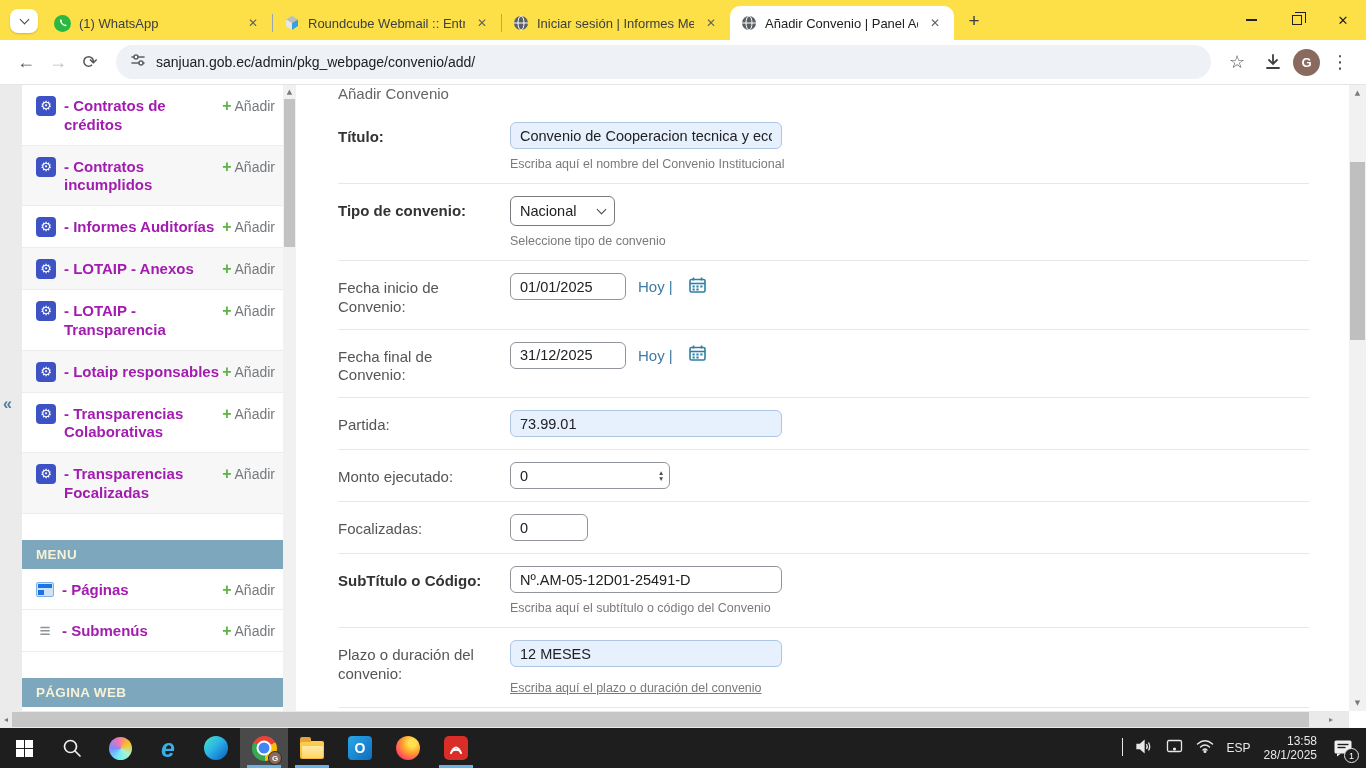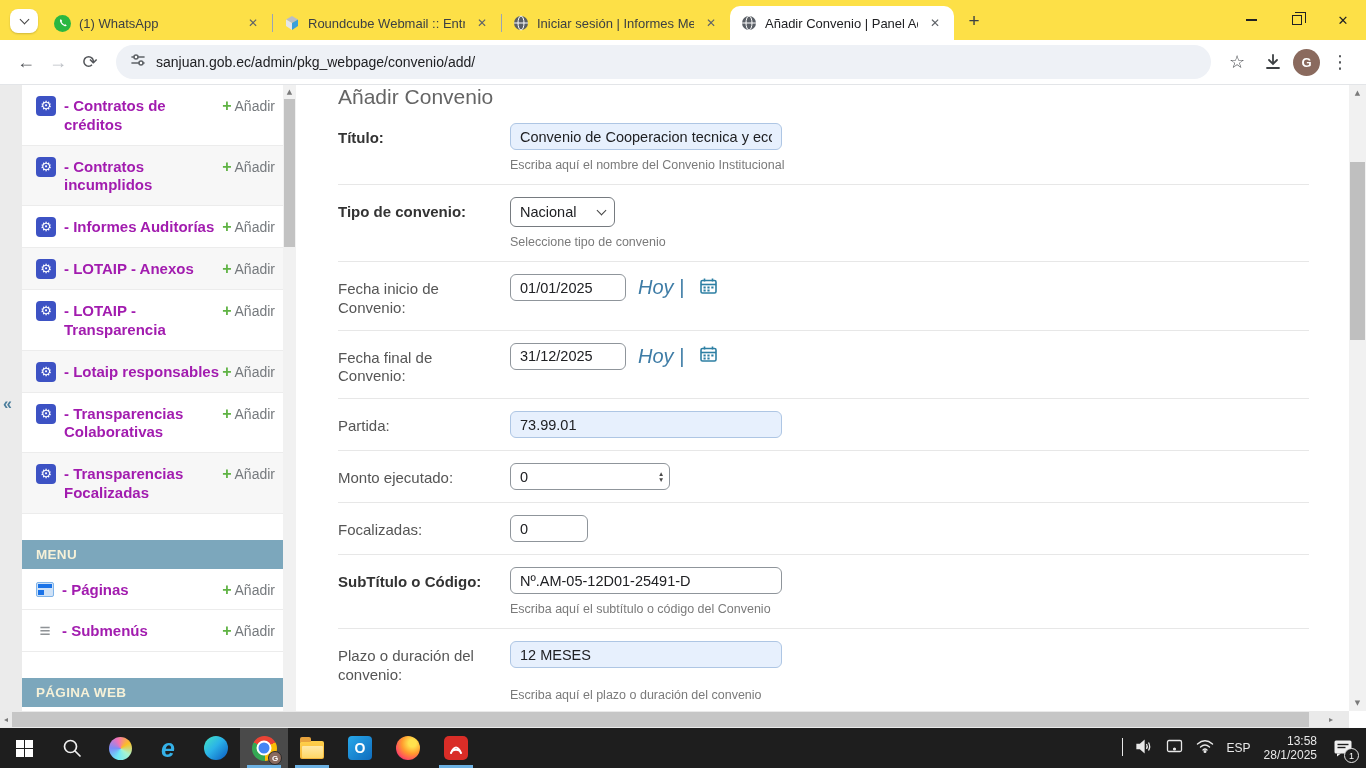--- a/index.html
+++ b/index.html
@@ -53,33 +53,33 @@
   .icon-pages { width:18px; height:15px; flex:0 0 18px; margin-top:3px; border:1px solid #7fb3e8; background:#cfe2f7; position:relative; border-radius:2px; }
   .icon-pages:before { content:""; position:absolute; left:1px; top:1px; right:1px; height:4px; background:#1a73e8; }
   .icon-pages:after { content:""; position:absolute; left:1px; top:7px; width:6px; bottom:1px; background:#1a73e8; }
   .icon-menu { color:#8f9397; font-size:19px; line-height:18px; margin-top:2px; flex:0 0 18px; text-align:center; }
   .s-scroll { position:absolute; left:283px; top:0; width:13px; bottom:17px; background:#f1f1f1; }
   .s-thumb { position:absolute; left:1px; right:1px; top:14px; height:148px; background:#c2c2c2; }
   .scroll-arrow { position:absolute; left:0; right:0; text-align:center; color:#7a7a7a; font-size:7px; font-family:"DejaVu Sans", sans-serif; }
 
   .main { position:absolute; left:296px; top:0; right:17px; bottom:17px; background:#fff; overflow:hidden; }
   .form-area { padding:0 40px 0 42px; }
-  .page-title { font-size:21px; color:#656565; font-weight:400; margin-top:0px; margin-bottom:2px; }
+  .page-title { font-size:15px; color:#656565; font-weight:400; margin-top:0px; margin-bottom:8px; }
   .frow { display:flex; align-items:flex-start; padding:12px 0; border-bottom:1px solid #e7e7e7; }
   .flabel { width:172px; flex:0 0 172px; font-size:15px; color:#555; line-height:1.25; padding-top:6px; padding-right:8px; }
   .flabel.bold { font-weight:bold; color:#333; }
   .fctrl { }
   .tinput { font-family:"Liberation Sans", sans-serif; font-size:14.5px; color:#202124; border:1px solid #8f959b; border-radius:6px; padding:4px 9px; height:27px; background:#fff; outline:none; }
   .autofill { background:#e7f0fd; border-color:#aec6e4; }
   .w272 { width:272px; } .w100 { width:116px; } .w160 { width:160px; } .w78 { width:78px; }
   .help { font-size:12.5px; color:#7a7a7a; margin-top:8px; }
   .selectbox { width:105px; height:30px; border:1px solid #767b80; border-radius:6px; background:#fff; display:flex; align-items:center; padding:0 9px; font-size:14.5px; color:#202124; }
   .sel-arrow { margin-left:auto; width:7px; height:7px; border-right:1.7px solid #444; border-bottom:1.7px solid #444; transform:rotate(45deg); margin-top:-4px; }
   .daterow { display:flex; align-items:center; }
-  .hoy { color:#3e7ca6; font-size:20px; margin-left:12px; margin-right:16px;font-style:italic; }
+  .hoy { color:#3e7ca6; font-size:15px; margin-left:12px; margin-right:16px; }
   .numwrap { position:relative; display:inline-block; }
   .spin { position:absolute; right:7px; top:50%; transform:translateY(-50%); display:flex; flex-direction:column; line-height:6px; color:#4a4a4a; font-size:7.5px; font-family:"DejaVu Sans", sans-serif; }
   .vscroll { position:absolute; right:0; top:0; width:17px; bottom:17px; background:#f1f1f1; }
   .v-thumb { position:absolute; left:1px; right:1px; top:77px; height:178px; background:#bfbfbf; }
   .hscroll { position:absolute; left:0; right:17px; bottom:0; height:17px; background:#eaeaea; }
   .h-thumb { position:absolute; top:1px; bottom:1px; left:12px; right:40px; background:#c6c6c6; }
   .h-arrow { position:absolute; top:0; bottom:0; width:12px; display:flex; align-items:center; justify-content:center; color:#7a7a7a; font-size:8px; font-family:"DejaVu Sans", sans-serif; }
 
   
   .taskbar { position:absolute; left:0; bottom:0; width:1366px; height:40px; background:#1e1e1e; display:flex; align-items:center; }
@@ -371,21 +371,21 @@
           <div class="fctrl">
             <input class="tinput w272" readonly="" value="Nº.AM-05-12D01-25491-D" style="">
             <div class="help">Escriba aquí el subtítulo o código del Convenio</div>
           </div>
         </div>
 
         <div class="frow">
           <div class="flabel">Plazo o duración del convenio:</div>
           <div class="fctrl">
             <input class="tinput autofill w272" readonly="" value="12 MESES" style="">
-            <div class="help" style="margin-top:20px;">Escriba aquí el plazo o duración del convenio</div>
+            <div class="help" style="margin-top:14px;text-decoration:underline;">Escriba aquí el plazo o duración del convenio</div>
           </div>
         </div>
 
       </div>
     </div>
 
     <div class="vscroll">
       <span class="scroll-arrow" style="top:4px;">▲</span>
       <div class="v-thumb"></div>
       <span class="scroll-arrow" style="bottom:4px;">▼</span>

